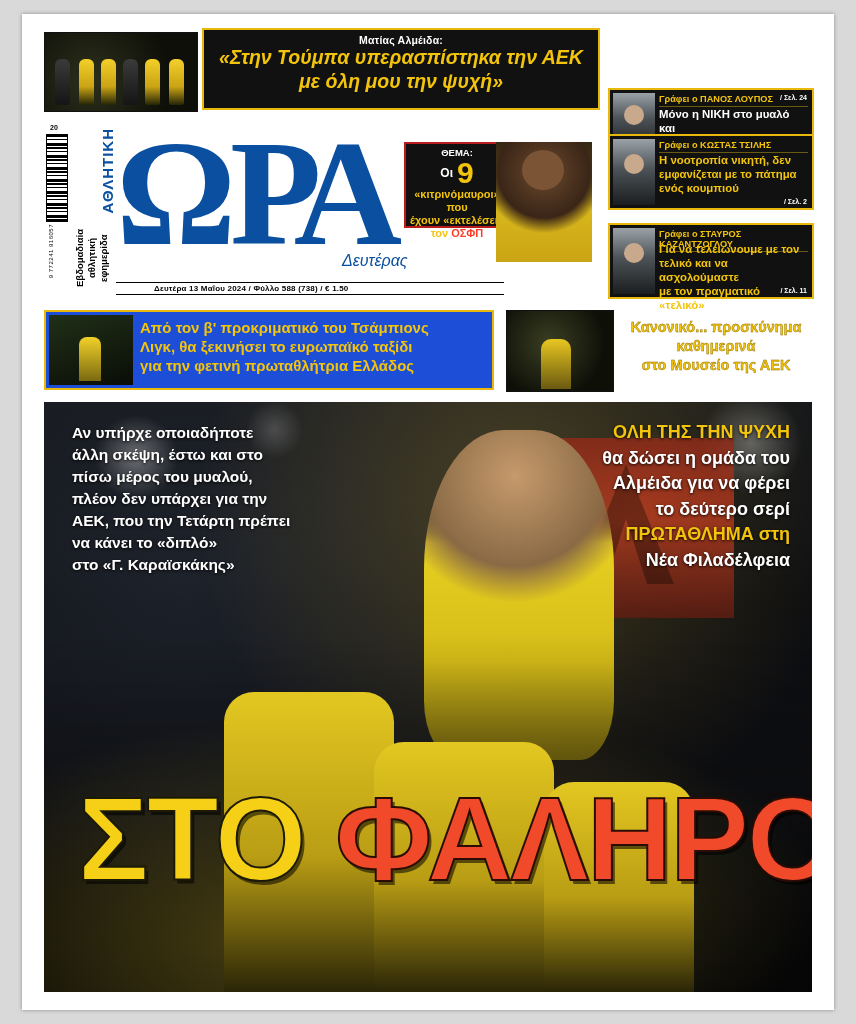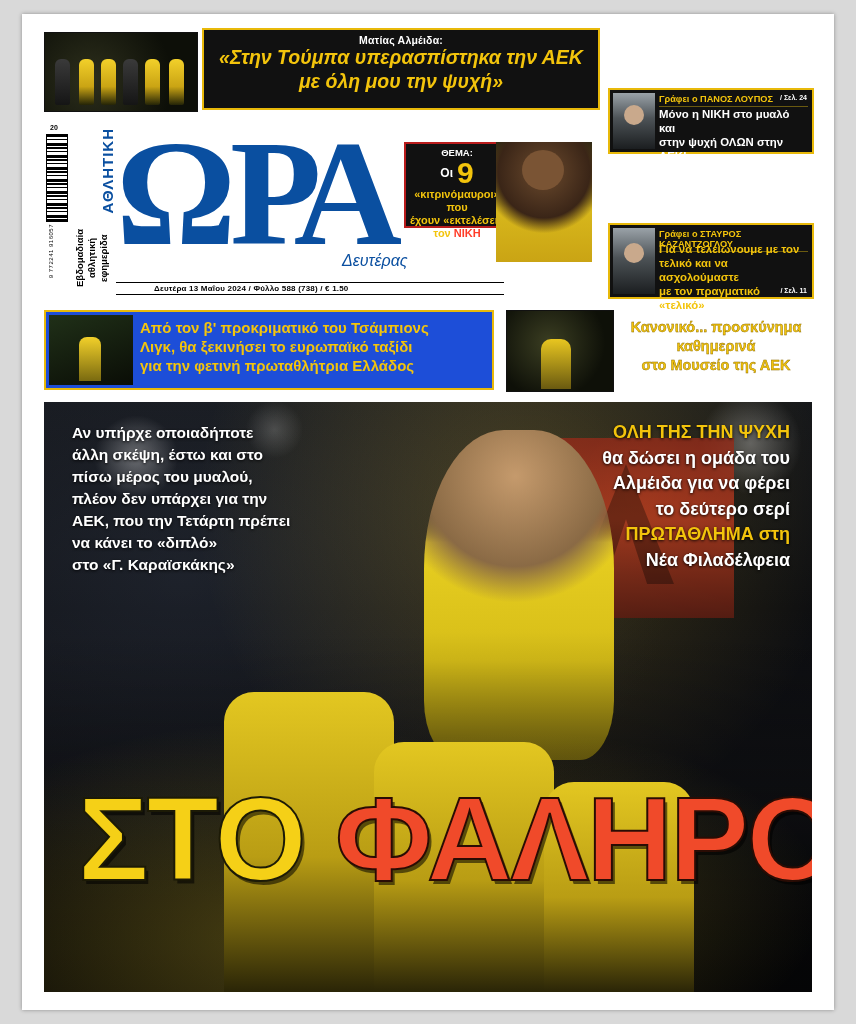--- a/index.html
+++ b/index.html
@@ -495,20 +495,30 @@
   <div class="col-box b1">
     <div class="col-portrait"></div>
     <div class="col-byline">Γράφει ο ΠΑΝΟΣ ΛΟΥΠΟΣ</div>
     <div class="col-page">/ Σελ. 24</div>
     <div class="col-text white">
       <div>Μόνο η ΝΙΚΗ στο μυαλό και</div>
       <div>στην ψυχή ΟΛΩΝ στην ΑΕΚ!</div>
     </div>
   </div>
 
+  <div class="col-box b2">
+    <div class="col-portrait"></div>
+    <div class="col-byline">Γράφει ο ΚΩΣΤΑΣ ΤΣΙΛΗΣ</div>
+    <div class="col-text">
+      <div>Η νοοτροπία νικητή, δεν</div>
+      <div>εμφανίζεται με το πάτημα</div>
+      <div>ενός κουμπιού</div>
+    </div>
+    <div class="col-ref">/ Σελ. 2</div>
+  </div>
 
   <div class="col-box b3">
     <div class="col-portrait"></div>
     <div class="col-byline">Γράφει ο ΣΤΑΥΡΟΣ ΚΑΖΑΝΤΖΟΓΛΟΥ</div>
     <div class="col-text">
       <div>Για να τελειώνουμε με τον</div>
       <div>τελικό και να ασχολούμαστε</div>
       <div>με τον πραγματικό «τελικό»</div>
     </div>
     <div class="col-ref">/ Σελ. 11</div>
@@ -526,21 +536,21 @@
     <div class="logo-omega">ΩΡΑ</div>
     <div class="logo-sub">Δευτέρας</div>
 
     <div class="theme-box">
       <div class="theme-label">ΘΕΜΑ:</div>
       <div>
         <span class="theme-oi">Οι</span><span class="theme-9">9</span>
       </div>
       <div class="theme-l2">«κιτρινόμαυροι» που</div>
       <div class="theme-l3">έχουν «εκτελέσει»</div>
-      <div class="theme-l4"><span>τον </span><span class="osfp">ΝΙΚΗ</span></div>
+      <div class="theme-l4"><span>τον </span><span class="osfp">ΟΣΦΠ</span></div>
     </div>
 
     <div class="player-cut"></div>
 
     <div class="date-bar">Δευτέρα 13 Μαΐου 2024 / Φύλλο 588 (738) / € 1.50</div>
   </div>
 
   <div class="sec-left">
     <div class="photo"></div>
     <div class="txt">

